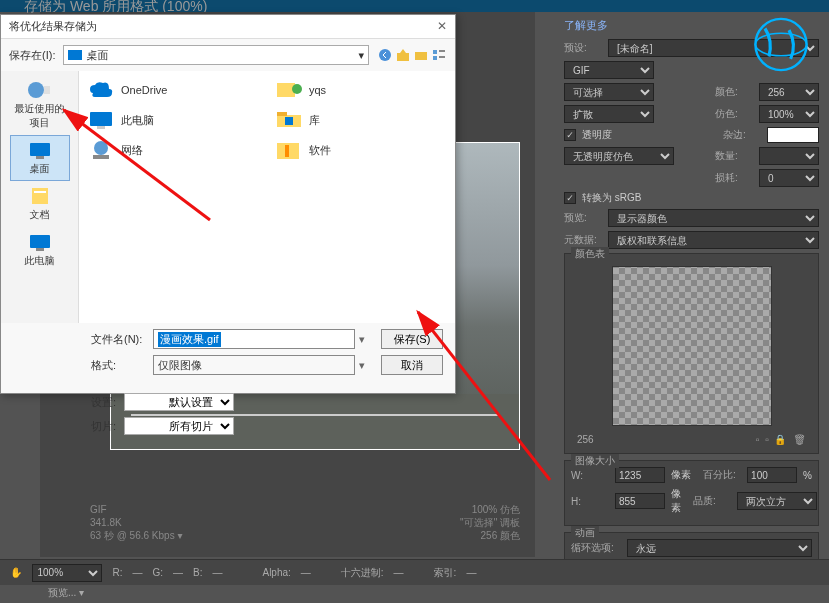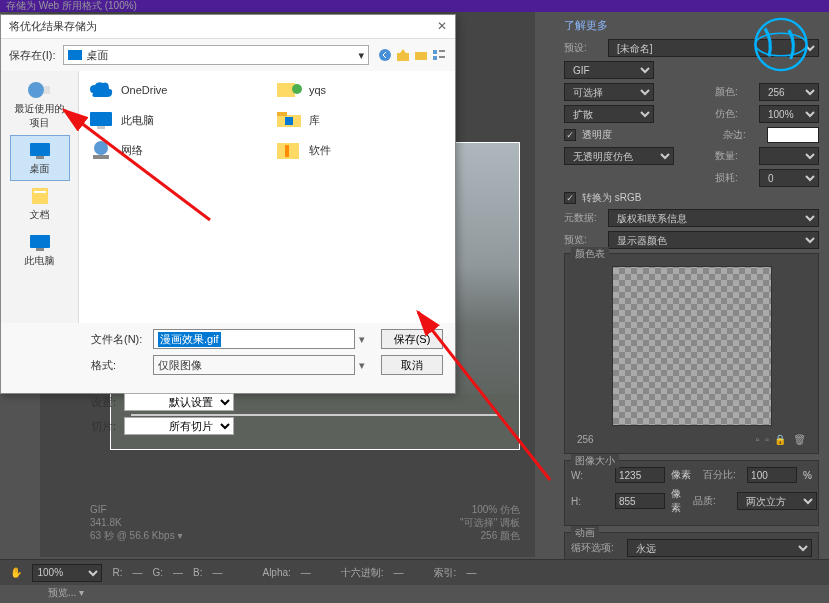--- a/index.html
+++ b/index.html
@@ -1,19 +1,19 @@
 <!DOCTYPE html>
 <html><head>
 <meta charset="utf-8">
 <style>
   * { box-sizing: border-box; margin: 0; padding: 0; }
   body { font-family: "Microsoft YaHei", sans-serif; font-size: 11px; background: #535353; width: 829px; height: 603px; position: relative; overflow: hidden; color: #ccc; }
   
   
-  .topbar { position: absolute; top: 0; left: 0; right: 0; height: 12px; background: #4c1d95; color: #999; font-size: 10px; padding-left: 6px; line-height: 12px; }
+  .topbar { position: absolute; top: 0; left: 0; right: 0; height: 12px; background: #0c4a6e; color: #999; font-size: 14px; padding-left: 24px; line-height: 12px; }
   
   
   .canvas-area { position: absolute; left: 40px; top: 12px; width: 495px; height: 545px; background: #454545; }
   .image-preview { position: absolute; left: 70px; top: 130px; width: 410px; height: 308px; background: linear-gradient(180deg, #aeb8bc 0%, #90989c 40%, #6a706e 60%, #555a55 100%); border: 1px solid #fff; }
   .road { position: absolute; bottom: 0; left: 0; right: 0; height: 55px; background: #5d615b; }
   .road::before { content: ""; position: absolute; top: 20px; left: 20px; right: 20px; height: 2px; background: #ccc; }
   
   .canvas-info { position: absolute; left: 50px; bottom: 15px; color: #888; font-size: 10px; line-height: 13px; }
   .canvas-info-right { position: absolute; right: 15px; bottom: 15px; text-align: right; color: #888; font-size: 10px; line-height: 13px; }
   
@@ -148,26 +148,26 @@
   <div class="row">
     <span style="flex:1"></span>
     <span class="lbl">损耗:</span>
     <select class="sel sel-sm"><option>0</option></select>
   </div>
   <div class="row">
     <span class="chk">✓</span>
     <span>转换为 sRGB</span>
   </div>
   <div class="row">
+    <span class="lbl">预览:</span>
+    <select class="sel"><option>显示器颜色</option></select>
+  </div>
+  <div class="row">
     <span class="lbl">元数据:</span>
     <select class="sel"><option>版权和联系信息</option></select>
-  </div>
-  <div class="row">
-    <span class="lbl">预览:</span>
-    <select class="sel"><option>显示器颜色</option></select>
   </div>
 
   <div class="panel-section">
     <legend>颜色表</legend>
     <div class="color-table"></div>
     <div class="ct-row">
       <span>256</span>
       <div class="ct-icons">
         <span>▫</span>
         <span>▫</span>

